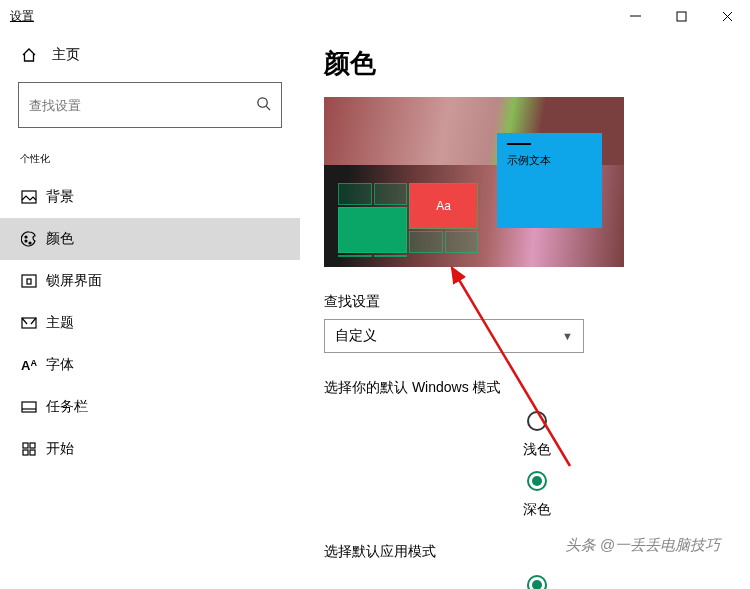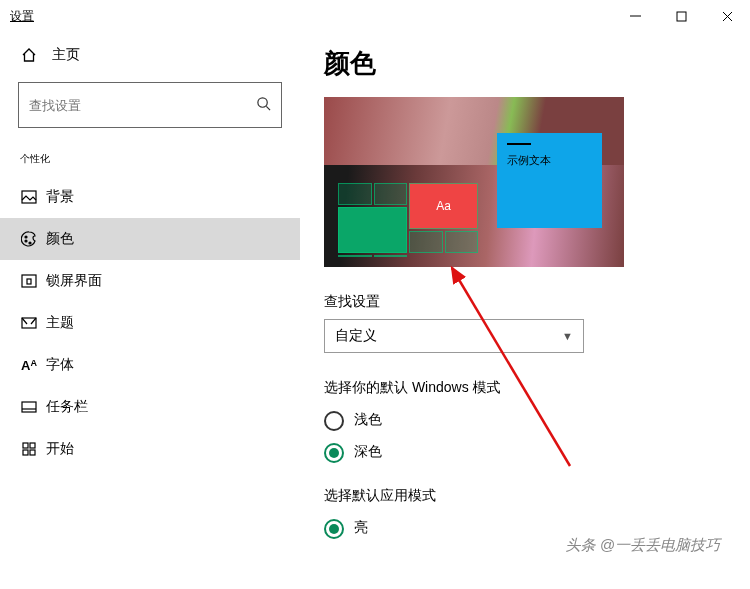--- a/index.html
+++ b/index.html
@@ -32,21 +32,21 @@
 .tile { background: rgba(0,160,100,0.25); border: 1px solid rgba(0,200,120,0.6); }
 .tile.big { grid-column: 3 / 5; grid-row: 1 / 3; background: #ef4444; display:flex; align-items:center; justify-content:center; color:#fff; font-size:12px; }
 .tile.b2 { grid-column: 1 / 3; grid-row: 2 / 4; background: #0aa668; }
 .sample-card { position: absolute; top: 36px; right: 22px; width: 105px; height: 95px; background: #0ea5e9; padding: 10px 10px; font-size: 11px; }
 .sample-card .ln { width: 24px; height: 2px; background: #000; margin-bottom: 8px; }
 
 .section-label { font-size: 14px; margin-bottom: 8px; }
 .dropdown { width: 260px; height: 34px; border: 1px solid #999; display: flex; align-items: center; padding: 0 10px; font-size: 14px; margin-bottom: 26px; cursor: pointer; justify-content: space-between; }
 .chev { font-size: 11px; color: #555; }
 
-.radio-row { display: flex; align-items: flex-start; gap: 10px; padding: 6px 0; font-size: 14px; cursor: pointer; }
+.radio-row { display: flex; align-items: center; gap: 10px; padding: 6px 0; font-size: 14px; cursor: pointer; flex-direction: column; }
 .radio { width: 20px; height: 20px; border: 2px solid #333; border-radius: 50%; display: flex; align-items: center; justify-content: center; }
 .radio.sel { border-color: #0a8a5a; }
 .radio.sel::after { content:''; width: 10px; height: 10px; background: #0a8a5a; border-radius: 50%; }
 
 .arrow-anno { position: absolute; pointer-events: none; }
 .watermark { position: absolute; right: 30px; bottom: 34px; font-size: 15px; color: #888; font-style: italic; }
 </style>
 </head>
 <body>
 

